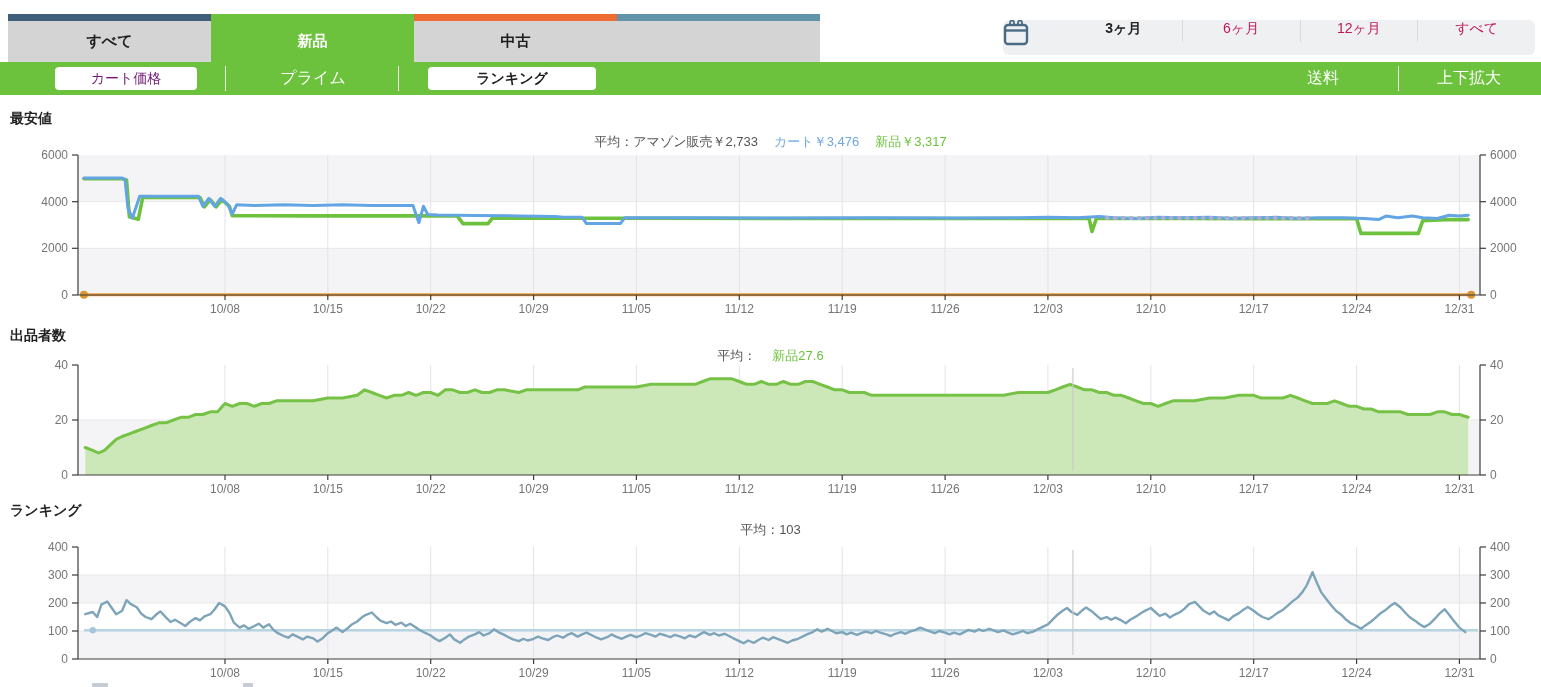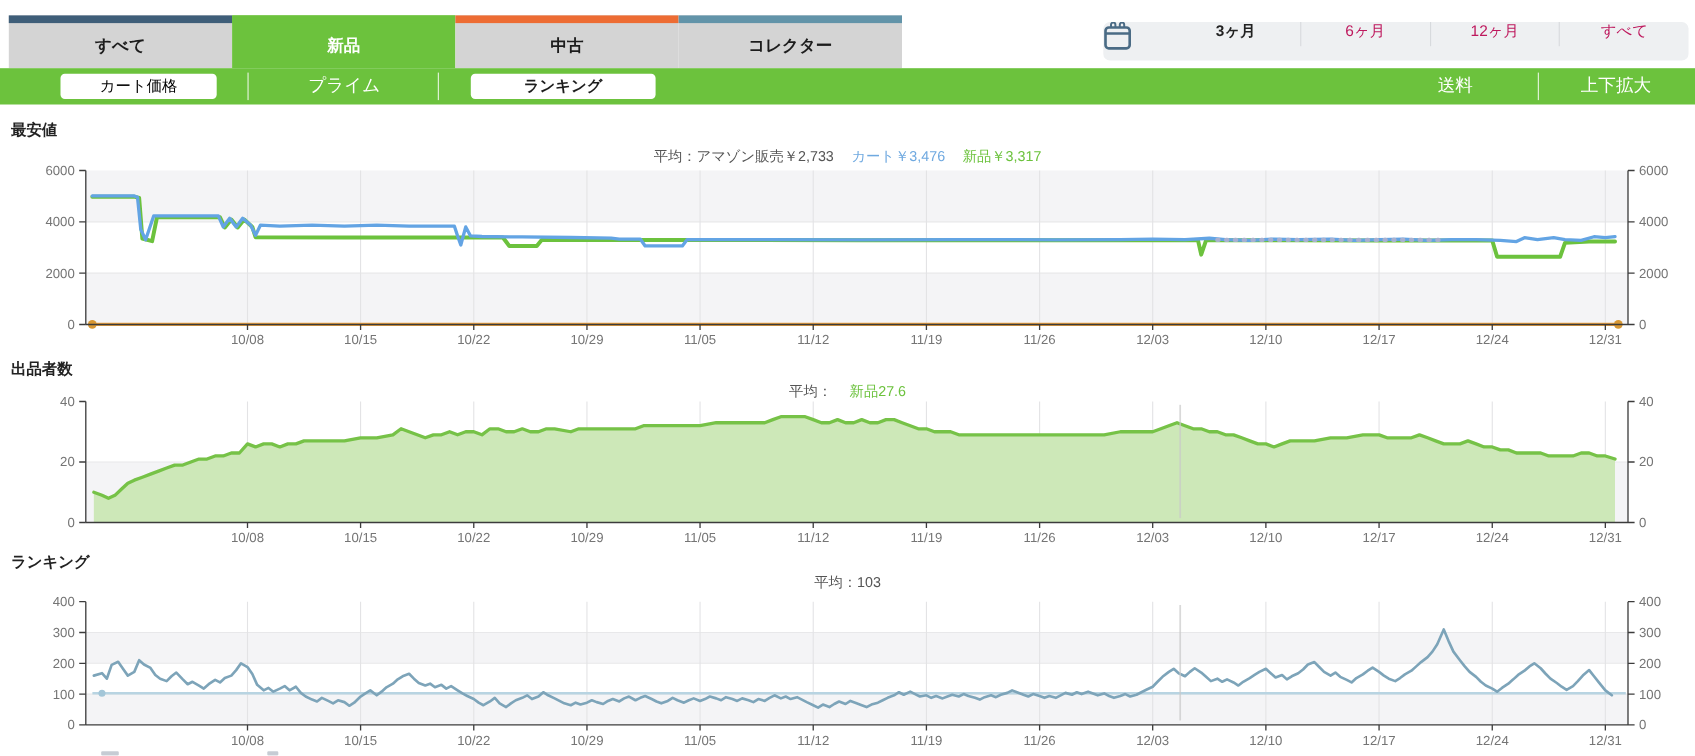--- a/index.html
+++ b/index.html
@@ -17,21 +17,21 @@
   .range{position:absolute;left:1003px;top:20px;width:532px;height:35px;background:#eef0f2;border-radius:6px;
          display:flex;}
   .range .cal{width:62px;display:flex;justify-content:center;}
   .range .opt{flex:1;text-align:center;font-size:14px;color:#be185d;cursor:pointer;}
   .range .opt.active{font-weight:bold;color:#222;}
   .range .sep{width:1px;height:22px;background:#d7dadd;}
   
   .bar{position:absolute;left:0;top:62px;width:1541px;height:33px;background:#6cc23d;}
   .pill{position:absolute;top:5px;height:23px;background:#fff;border-radius:4px;display:flex;align-items:center;
         justify-content:center;font-size:14px;cursor:pointer;}
-  .pill.cart{left:55px;width:142px;color:#000000;}
+  .pill.cart{left:55px;width:142px;color:#701a75;}
   .pill.amazon{left:428px;width:168px;color:#1c1c1c;font-weight:bold;}
   .bar .txt{position:absolute;top:0;height:33px;display:flex;align-items:center;color:#fff;font-size:16px;cursor:pointer;}
   .bar .vsep{position:absolute;top:4px;width:1px;height:25px;background:rgba(255,255,255,0.85);}
   
   .sec-title{position:absolute;left:10px;font-size:14px;font-weight:bold;color:#222;}
   .avg-row{position:absolute;left:0;width:1541px;text-align:center;font-size:13px;}
   .avg-row span{margin:0 8px;}
   svg{position:absolute;left:0;}
   svg text.tick{font-family:"Liberation Sans","DejaVu Sans",sans-serif;font-size:12px;fill:#757575;}
   .artifact{position:absolute;background:#97a3b0;opacity:.55;border-radius:1px;}
@@ -49,21 +49,20 @@
     <div class="tab active">
       <div class="stripe" style="background: rgb(108, 194, 61);"></div>
       <div class="lbl">新品</div>
     </div>
     <div class="tab">
       <div class="stripe" style="background: rgb(237, 108, 51);"></div>
       <div class="lbl">中古</div>
     </div>
     <div class="tab">
       <div class="stripe" style="background: rgb(98, 148, 169);"></div>
-      <div class="lbl">コレクター</div>
     </div>
   </div>
 
   <div class="range">
     <div class="cal">
       <svg width="26" height="26" viewBox="0 0 26 26">
         <rect x="2" y="5" width="22" height="19" rx="3" fill="none" stroke="#4a6b85" stroke-width="2.4"></rect>
         <line x1="2" y1="10.5" x2="24" y2="10.5" stroke="#4a6b85" stroke-width="2.4"></line>
         <path d="M7 5 V2.5 M7 2.5 a2 2 0 0 1 4 0 M11 2.5 V5" fill="none" stroke="#4a6b85" stroke-width="1.8"></path>
         <path d="M15 5 V2.5 M15 2.5 a2 2 0 0 1 4 0 M19 2.5 V5" fill="none" stroke="#4a6b85" stroke-width="1.8"></path>

